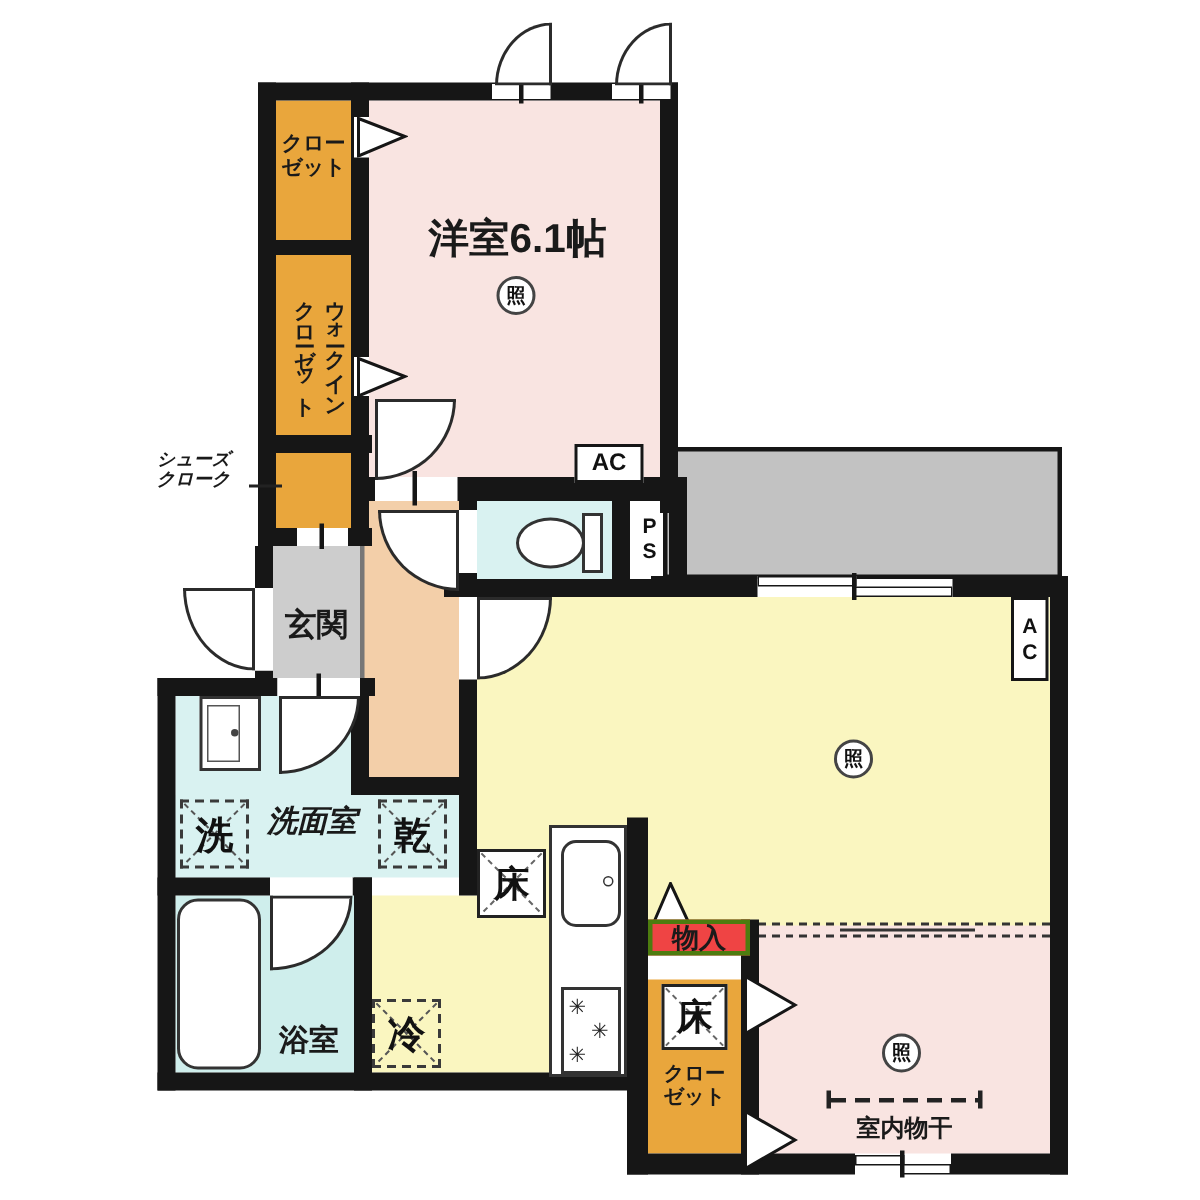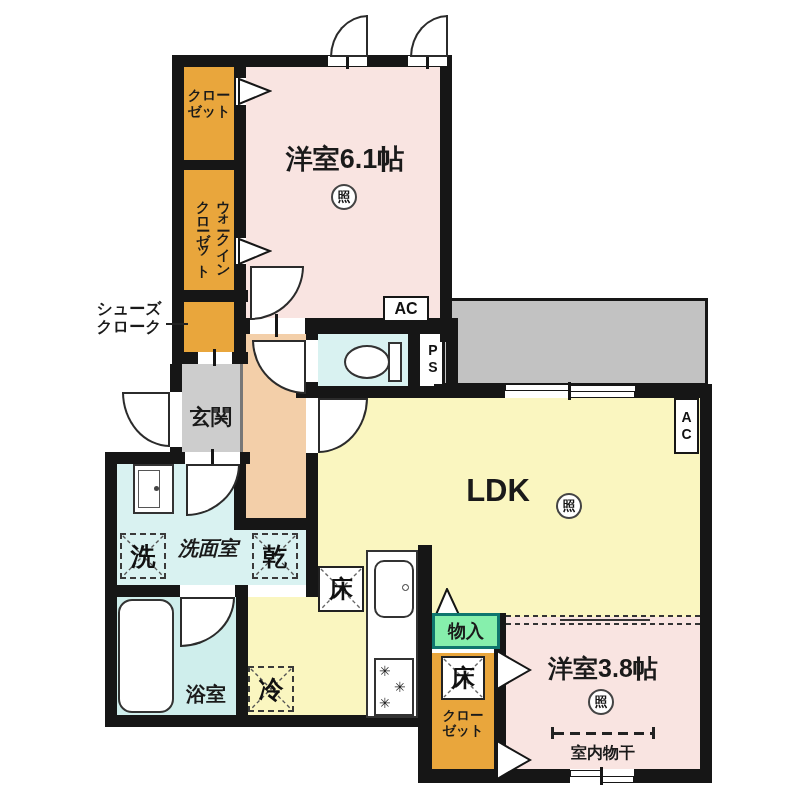--- a/index.html
+++ b/index.html
@@ -182,21 +182,21 @@
     <span style="position:relative;">床</span>
   </div>
   <div class="solidbox" style="left:441px;top:656px;width:44px;height:44px;">
     <svg class="xsvg" viewBox="0 0 44 44">
         <line x1="1" y1="1" x2="43" y2="43" stroke="#666" stroke-width="1.5" stroke-dasharray="4 3"></line>
         <line x1="43" y1="1" x2="1" y2="43" stroke="#666" stroke-width="1.5" stroke-dasharray="4 3"></line>
       </svg>
     <span style="position:relative;">床</span>
   </div>
 
-  <div class="abs" style="left:432px;top:613px;width:68px;height:36px;background:#86efac;border:3px solid #0f766e;display:flex;align-items:center;justify-content:center;">
+  <div class="abs" style="left:432px;top:613px;width:68px;height:24px;background:#ef4444;border:3px solid #4d7c0f;display:flex;align-items:center;justify-content:center;">
     <span class="room-label" style="font-size:18px;">物入</span>
   </div>
 
   <div class="abs lightmark" style="left:331px;top:184px;">
       <span>照</span>
     </div>
   <div class="abs lightmark" style="left:556px;top:493px;">
       <span>照</span>
     </div>
   <div class="abs lightmark" style="left:588px;top:689px;">
@@ -207,32 +207,30 @@
     <span>AC</span>
   </div>
   <div class="abs acbox vtext" style="left:674px;top:398px;width:25px;height:56px;font-size:14px;">
     <span>AC</span>
   </div>
   <div class="abs vtext" style="left:420px;top:334px;width:26px;height:50px;font-size:14px;font-weight:bold;display:flex;align-items:center;justify-content:center;">
     <span>PS</span>
   </div>
 
   <div class="abs room-label" style="left:245px;top:144px;width:200px;font-size:27px;">洋室6.1帖</div>
-  <div class="abs room-label" style="left:318px;top:474px;width:360px;font-size:31px;">LDK</div>
-  <div class="abs room-label" style="left:506px;top:654px;width:194px;font-size:25px;">洋室3.8帖</div>
   <div class="abs room-label" style="left:182px;top:405px;width:58px;font-size:21px;">玄関</div>
   <div class="abs room-label" style="left:168px;top:537px;width:80px;font-size:20px;font-style:italic;">洗面室</div>
   <div class="abs room-label" style="left:176px;top:642px;width:60px;font-size:20px;margin-top:41px;">浴室</div>
   <div class="abs room-label" style="left:184px;top:88px;width:50px;font-size:14px;">クロー
 ゼット</div>
   <div class="abs" style="left:186px;top:174px;width:48px;height:114px;writing-mode:vertical-rl;font-weight:bold;font-size:14px;line-height:1.45;text-align:center;color:#1a1a1a;">
     <span style="display:block;">ウォークイン</span>
     <span style="display:block;">クローゼット</span>
   </div>
-  <div class="abs room-label" style="left:90px;top:300px;width:78px;font-size:16px;">シューズ
+  <div class="abs room-label" style="left:90px;top:300px;width:78px;font-size:12px;font-style:italic;">シューズ
 クローク</div>
   <div class="abs" style="left:166px;top:323px;width:22px;height:2px;background:#222;"></div>
   <div class="abs room-label" style="left:434px;top:708px;width:58px;font-size:13.5px;">クロー
 ゼット</div>
 
   <div class="abs" style="left:551px;top:727px;width:104px;height:12px;border-left:3px solid #222;border-right:3px solid #222;background:repeating-linear-gradient(90deg,#222 0 10px,transparent 10px 16px) center/100% 3px no-repeat;"></div>
   <div class="abs room-label" style="left:546px;top:744px;width:114px;font-size:16px;">室内物干</div>
 
 </div>
 

